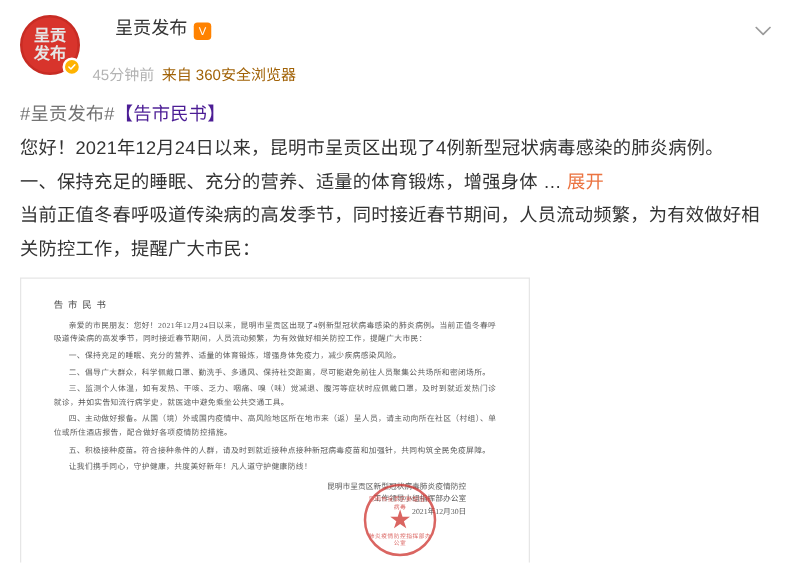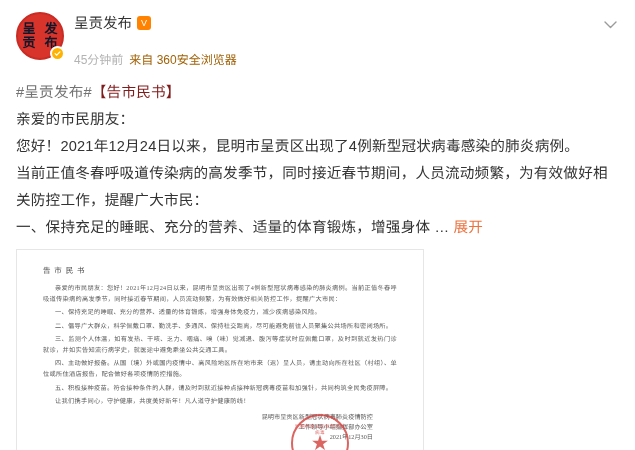--- a/index.html
+++ b/index.html
@@ -33,26 +33,26 @@
     width: 48px;
     height: 48px;
     flex: 0 0 48px;
     margin-right: 10px;
   }
   .avatar {
     width: 48px;
     height: 48px;
     border-radius: 50%;
     background: #d8342c;
-    color: #0f172a;
+    color: #e5e5e5;
     font-size: 13px;
     line-height: 14px;
     font-weight: bold;
     display: flex;
-    flex-direction: row;
+    flex-direction: column;
     align-items: center;
     justify-content: center;
     letter-spacing: 0px;
     box-sizing: border-box;
     border: 2px solid #c82c24;
     overflow: hidden;
     text-align: center;
   }
   .avatar span { display: block; }
   .avatar-badge {
@@ -72,22 +72,23 @@
     font-size: 9px;
     line-height: 9px;
   }
   .header-text {
     padding-top: 2px;
     flex: 1 1 auto;
     min-width: 0;
   }
   .name-row {
     display: flex;
-    align-items: center;
+    align-items: flex-end;
     gap: 5px;
+    margin-left: 18px;
   }
   .username {
     font-size: 14.5px;
     color: #333333;
     font-weight: normal;
     line-height: 18px;
   }
   .vip-tag {
     display: inline-flex;
     align-items: center;
@@ -126,21 +127,21 @@
   
   .post-body {
     margin-top: 11px;
     font-size: 14.6px;
     line-height: 27px;
     color: #333333;
     letter-spacing: 0.2px;
   }
   .body-line { white-space: normal; }
   .topic-link { color: #737373; }
-  .bold-title { color: #7f1d1d; }
+  .bold-title { color: #4c1d95; }
   .expand-link {
     color: #eb7340;
     cursor: pointer;
   }
   .ellipsis { color: #333333; }
   
   .doc-wrap {
     margin-top: 8px;
     width: 408px;
     height: 238px;
@@ -257,28 +258,27 @@
       <svg width="13" height="8" viewBox="0 0 13 8" aria-hidden="true">
         <path d="M1 1 L6.5 6.5 L12 1" fill="none" stroke="#9b9b9b" stroke-width="1.4" stroke-linecap="round" stroke-linejoin="round"></path>
       </svg>
     </div>
   </div>
 
   <div class="post-body">
     <div class="body-line">
       <span class="topic-link">#呈贡发布#</span><span class="bold-title">【告市民书】</span>
     </div>
-    <div class="body-line">亲爱的市民朋友：</div>
     <div class="body-line">您好！2021年12月24日以来，昆明市呈贡区出现了4例新型冠状病毒感染的肺炎病例。</div>
-    <div class="body-line">当前正值冬春呼吸道传染病的高发季节，同时接近春节期间，人员流动频繁，为有效做好相关防控工作，提醒广大市民：</div>
     <div class="body-line">
       <span>一、保持充足的睡眠、充分的营养、适量的体育锻炼，增强身体</span>
       <span class="ellipsis">…</span>
       <span class="expand-link">展开</span>
     </div>
+    <div class="body-line">当前正值冬春呼吸道传染病的高发季节，同时接近春节期间，人员流动频繁，为有效做好相关防控工作，提醒广大市民：</div>
   </div>
 
   <div class="doc-wrap">
     <div class="doc-title">告 市 民 书</div>
     <p class="doc-p indent">亲爱的市民朋友：您好！2021年12月24日以来，昆明市呈贡区出现了4例新型冠状病毒感染的肺炎病例。当前正值冬春呼吸道传染病的高发季节，同时接近春节期间，人员流动频繁，为有效做好相关防控工作，提醒广大市民：</p>
     <p class="doc-p indent">一、保持充足的睡眠、充分的营养、适量的体育锻炼，增强身体免疫力，减少疾病感染风险。</p>
     <p class="doc-p indent">二、倡导广大群众，科学佩戴口罩、勤洗手、多通风、保持社交距离，尽可能避免前往人员聚集公共场所和密闭场所。</p>
     <p class="doc-p indent">三、监测个人体温，如有发热、干咳、乏力、咽痛、嗅（味）觉减退、腹泻等症状时应佩戴口罩，及时到就近发热门诊就诊，并如实告知流行病学史，就医途中避免乘坐公共交通工具。</p>
     <p class="doc-p indent">四、主动做好报备。从国（境）外或国内疫情中、高风险地区所在地市来（返）呈人员，请主动向所在社区（村组）、单位或所住酒店报告，配合做好各项疫情防控措施。</p>
     <p class="doc-p indent">五、积极接种疫苗。符合接种条件的人群，请及时到就近接种点接种新冠病毒疫苗和加强针，共同构筑全民免疫屏障。</p>

